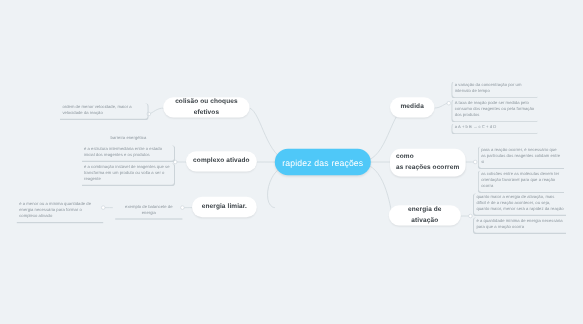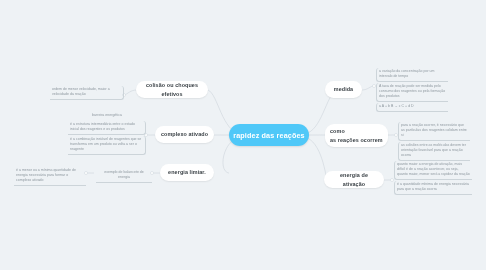--- a/index.html
+++ b/index.html
@@ -17,21 +17,20 @@
   
   .central{
     background:#4FC8F8;
     color:#ffffff;
     border-radius:11px;
     font-size:7.2px;
     letter-spacing:.15px;
     display:flex;align-items:center;justify-content:center;
     text-align:left;
     box-shadow:0 1px 2px rgba(0,0,0,.10);
-    font-weight:bold;
   }
 
   
   .main{
     background:#ffffff;
     color:#3b4247;
     border-radius:9px;
     font-size:5.4px;
     font-weight:bold;
     letter-spacing:.1px;

